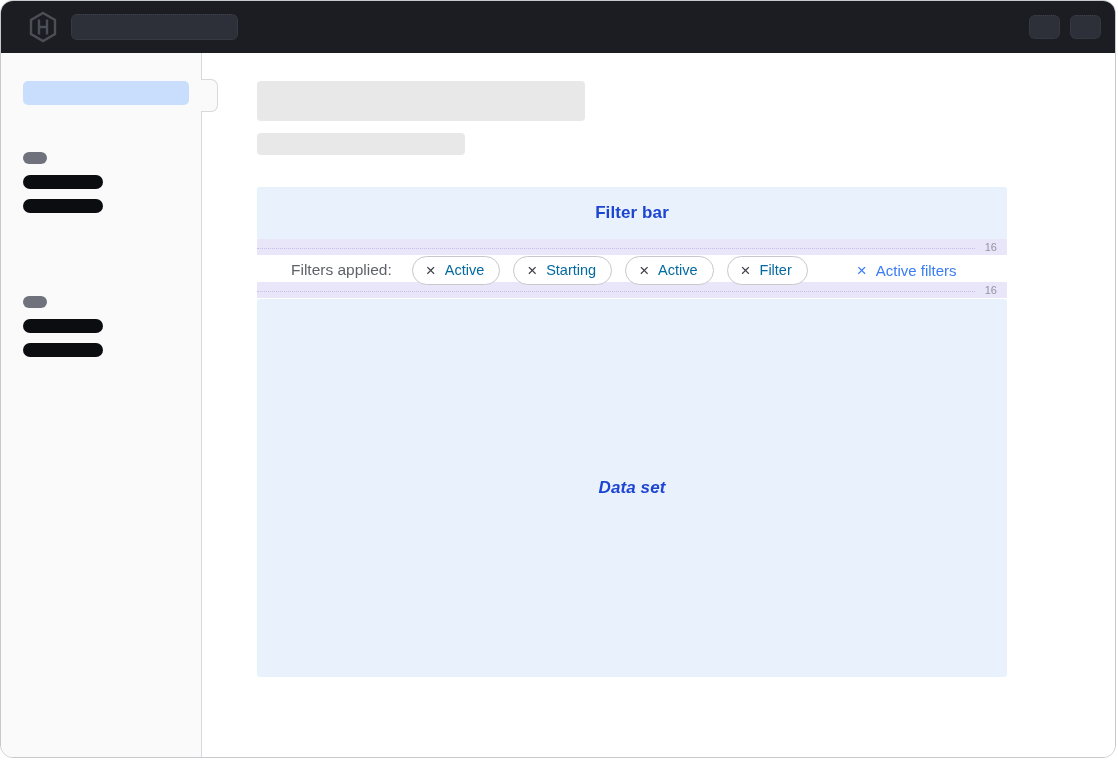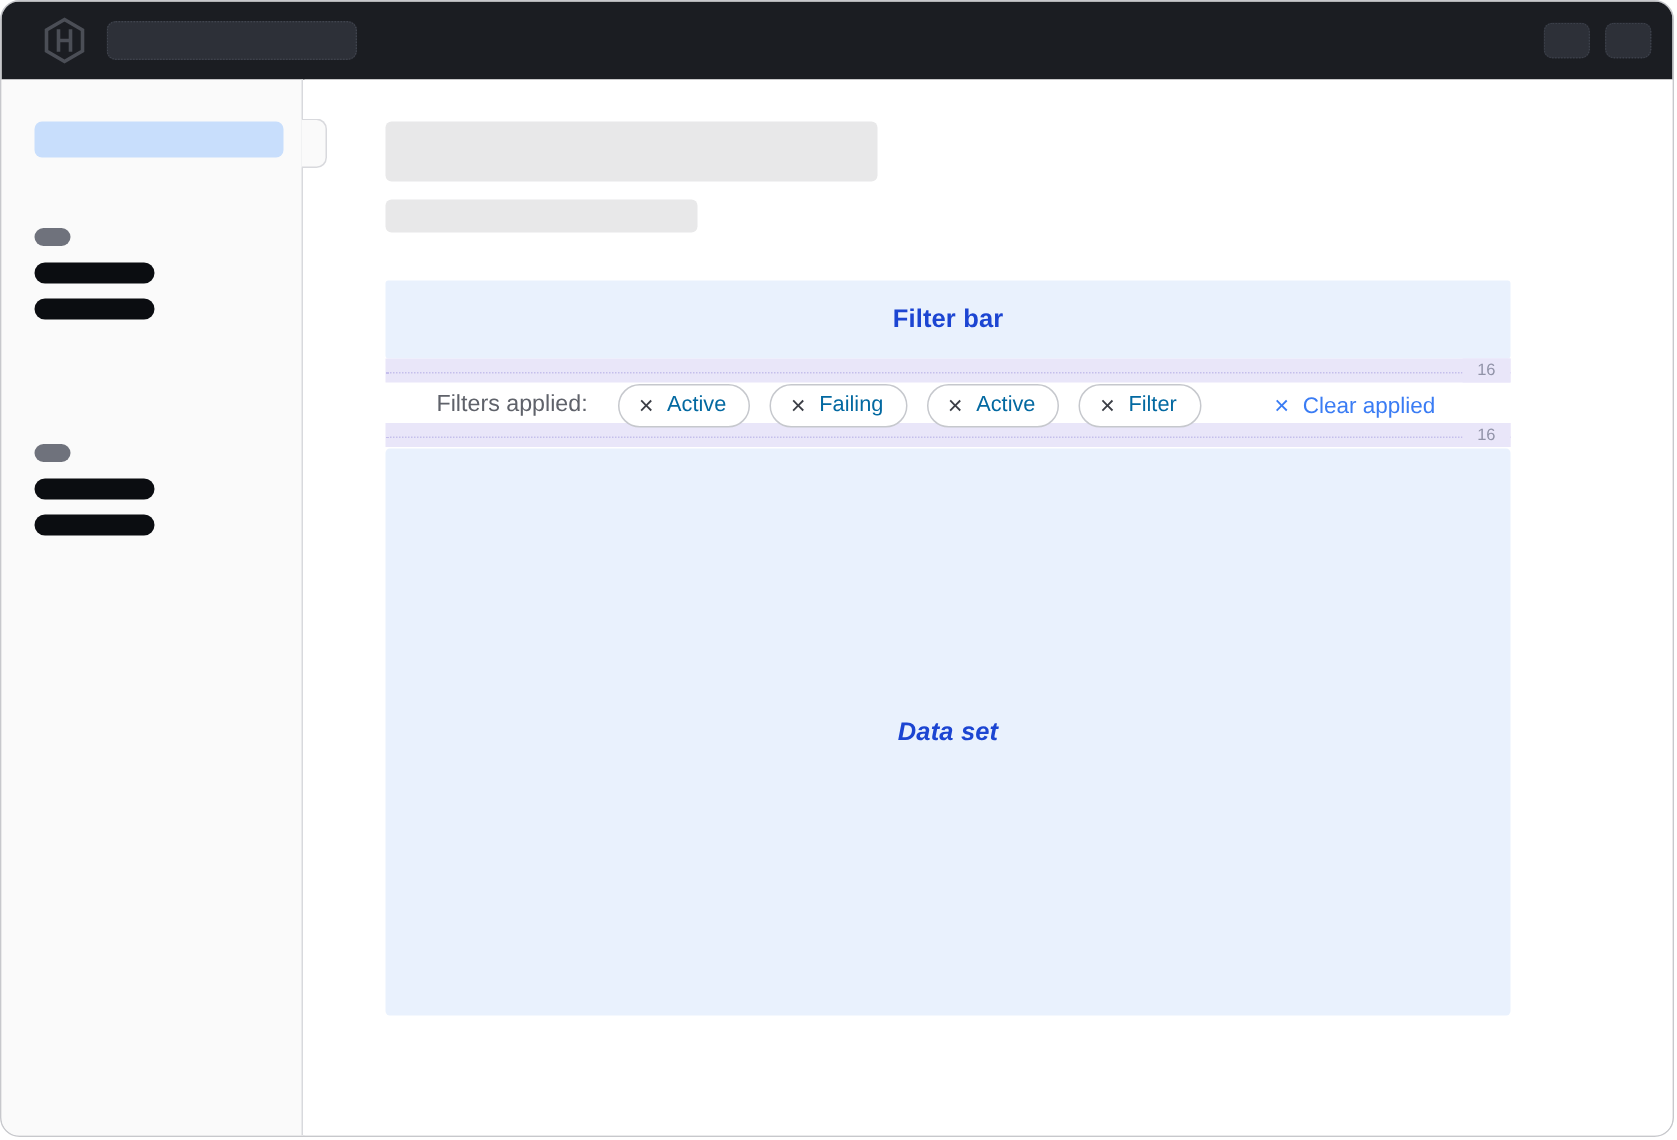--- a/index.html
+++ b/index.html
@@ -148,34 +148,34 @@
 
     <div class="filters-row">
       <span class="filters-applied">Filters applied:</span>
 
       <span class="chip">
         <span class="x">×</span>
         <span class="lbl">Active</span>
       </span>
       <span class="chip">
         <span class="x">×</span>
-        <span class="lbl">Failing</span>
+        <span class="lbl">Starting</span>
       </span>
       <span class="chip">
         <span class="x">×</span>
         <span class="lbl">Active</span>
       </span>
       <span class="chip">
         <span class="x">×</span>
         <span class="lbl">Filter</span>
       </span>
 
       <span class="clear-filters">
         <span class="x">×</span>
-        <span class="lbl">Clear applied</span>
+        <span class="lbl">Active filters</span>
       </span>
     </div>
 
     <div class="spacing-strip strip-2" style="background:#e9e6f9">
       <span class="dotline"></span>
       <span class="spacing-value" style="background:#e9e6f9">16</span>
     </div>
 
     <div class="region dataset-region" style="background:#e9f1fd">
       <span class="region-label" style="color:#1c45d2">Data set</span>

